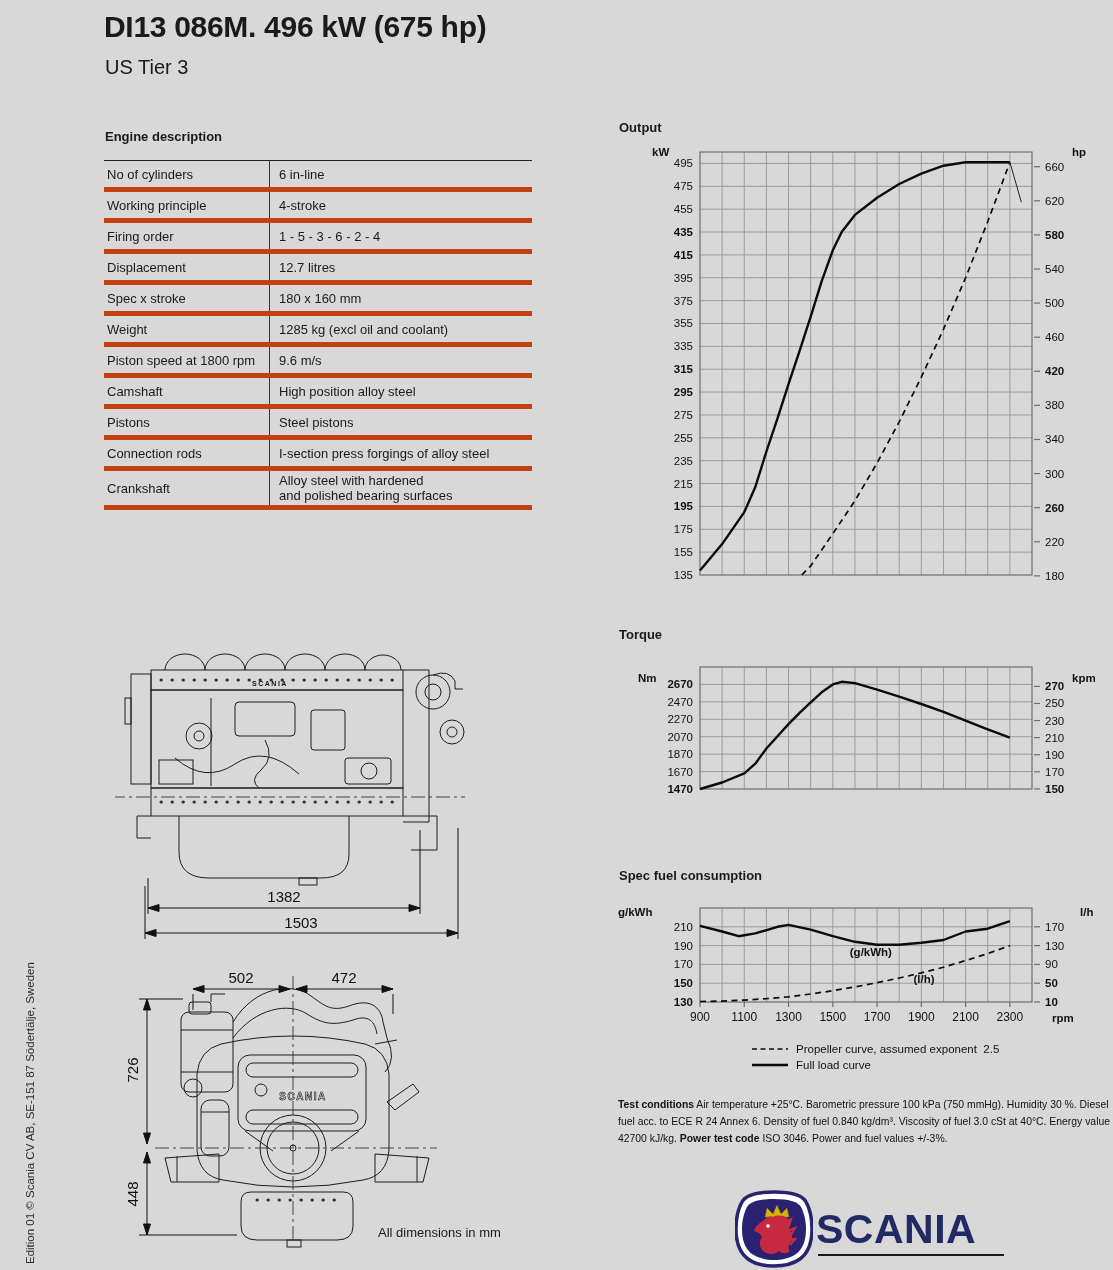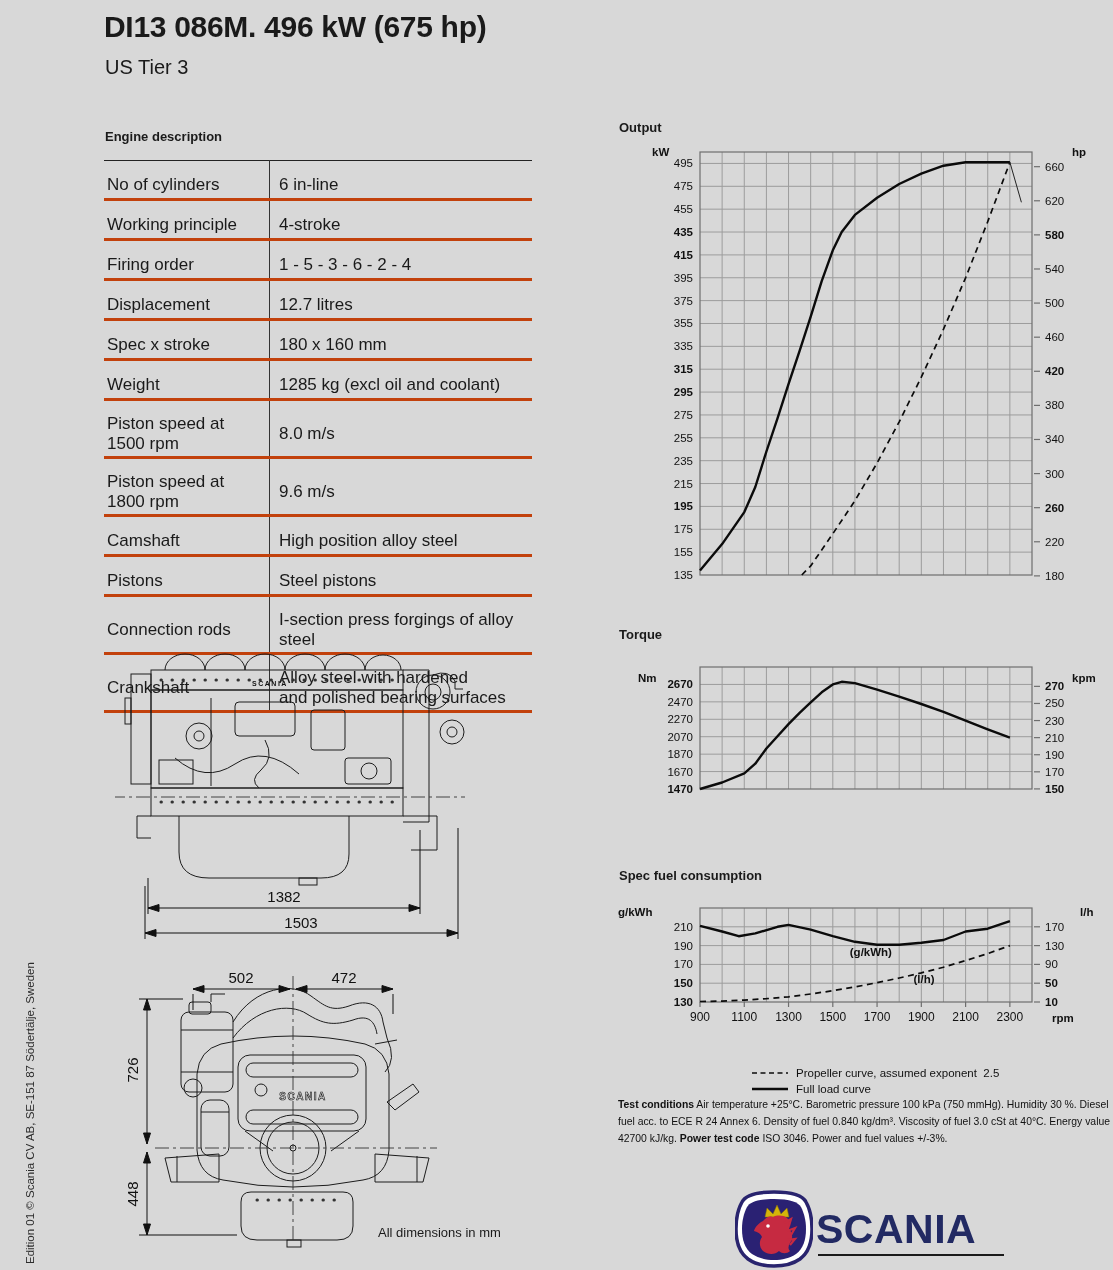--- a/index.html
+++ b/index.html
@@ -5,21 +5,21 @@
   html,body{margin:0;padding:0;}
   body{font-family:"Liberation Sans",sans-serif;background:#bfbfbf;}
   .page{position:relative;width:1113px;height:1270px;background:#d8d8d8;overflow:hidden;color:#1a1a1a;}
   .abs{position:absolute;}
   .title{font-size:30px;font-weight:700;letter-spacing:-0.3px;}
   .subtitle{font-size:20px;font-weight:400;}
   .h{font-size:13px;font-weight:700;}
   .edition{font-size:11.5px;color:#2b2b2b;white-space:nowrap;transform:rotate(-90deg);transform-origin:0 0;}
   
   table.spec{border-collapse:collapse;width:428px;border-top:1.2px solid #222;border-bottom:1.2px solid #222;table-layout:fixed;}
-  table.spec td{font-size:17px;border-bottom:3px solid #c2410c;vertical-align:middle;padding:13px 4px 2px 3px;height:22px;}
+  table.spec td{font-size:13px;border-bottom:5px solid #c2410c;vertical-align:middle;padding:2px 4px 2px 3px;height:22px;}
   table.spec td.c1{width:158px;border-right:1px solid #333;}
   table.spec td.c2{padding-left:9px;white-space:pre-line;}
   
   svg text{font-family:"Liberation Sans",sans-serif;}
   .grid{stroke:#9c9c9c;stroke-width:1;}
   .frame{stroke:#6e6e6e;fill:none;stroke-width:1.2;}
   .tick{font-size:11.5px;fill:#111;}
   .xtick{font-size:12px;fill:#111;}
   .end{text-anchor:end;}
   .mid{text-anchor:middle;}
@@ -77,24 +77,20 @@
           <td class="c1">Displacement</td>
           <td class="c2">12.7 litres</td>
         </tr>
         <tr>
           <td class="c1">Spec x stroke</td>
           <td class="c2">180 x 160 mm</td>
         </tr>
         <tr>
           <td class="c1">Weight</td>
           <td class="c2">1285 kg (excl oil and coolant)</td>
-        </tr>
-        <tr>
-          <td class="c1">Piston speed at 1500 rpm</td>
-          <td class="c2">8.0 m/s</td>
         </tr>
         <tr>
           <td class="c1">Piston speed at 1800 rpm</td>
           <td class="c2">9.6 m/s</td>
         </tr>
         <tr>
           <td class="c1">Camshaft</td>
           <td class="c2">High position alloy steel</td>
         </tr>
         <tr>
@@ -414,21 +410,21 @@
       <line x1="347.6" x2="347.6" y1="106" y2="111" class="frame"></line>
       <text x="347.6" y="125" class="xtick mid">2100</text>
       <line x1="391.8666666666667" x2="391.8666666666667" y1="106" y2="111" class="frame"></line>
       <text x="391.8666666666667" y="125" class="xtick mid">2300</text>
       <polyline points="82.0,29.9 104.1,35.5 120.7,40.2 137.3,37.4 159.5,30.8 170.5,28.9 192.7,33.6 214.8,40.2 236.9,45.8 259.1,48.7 281.2,48.7 303.3,46.8 325.5,44.0 347.6,35.5 369.7,32.7 391.9,25.2" class="curve-solid"></polyline>
       <polyline points="82.0,105.5 104.1,105.1 126.3,104.1 148.4,102.7 170.5,100.8 192.7,98.0 214.8,94.7 236.9,91.0 259.1,86.7 281.2,82.0 303.3,76.9 325.5,71.2 347.6,64.6 369.7,57.6 391.9,49.6" class="curve-dashed"></polyline>
       <text x="252.86933333333334" y="59.94" class="anno">(g/kWh)</text>
       <text x="305.9893333333333" y="86.73" class="anno">(l/h)</text>
     </svg>
 
-  <div class="abs legend" style="left:752px;top:1065px;">
+  <div class="abs legend" style="left:752px;top:1041px;">
     <div class="row">
       <svg width="36" height="8">
         <line x1="0" y1="4" x2="36" y2="4" stroke="#0b0b0b" stroke-width="1.6" stroke-dasharray="5 3.5"></line>
       </svg>
       <span class="lbl">Propeller curve, assumed exponent  2.5</span>
     </div>
     <div class="row">
       <svg width="36" height="8">
         <line x1="0" y1="4" x2="36" y2="4" stroke="#0b0b0b" stroke-width="2.6"></line>
       </svg>

